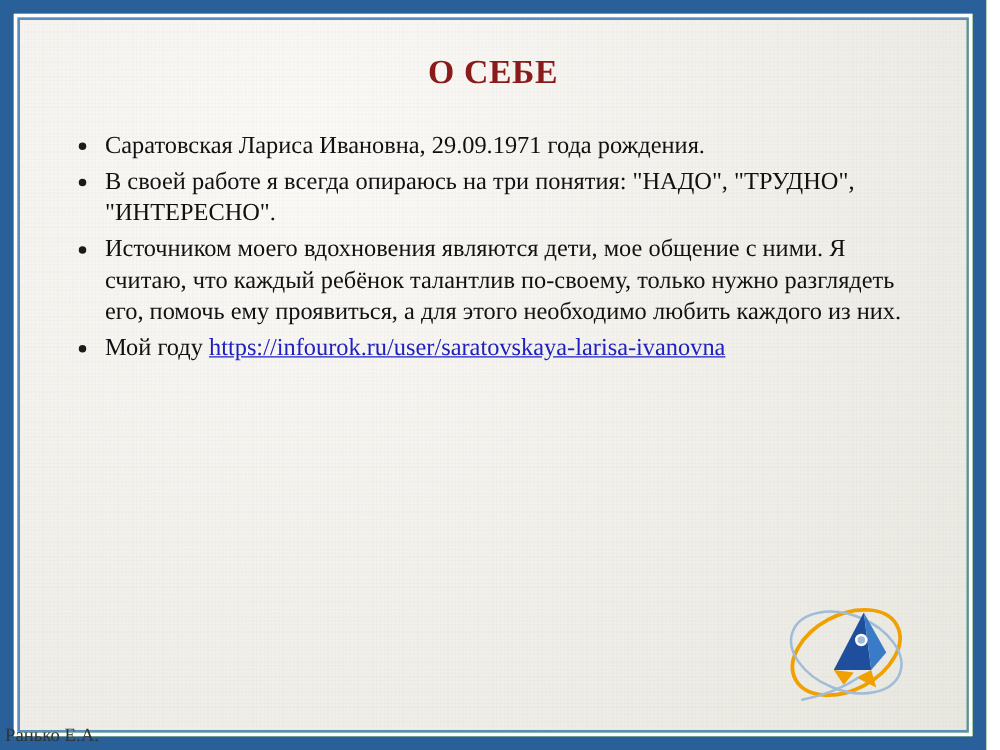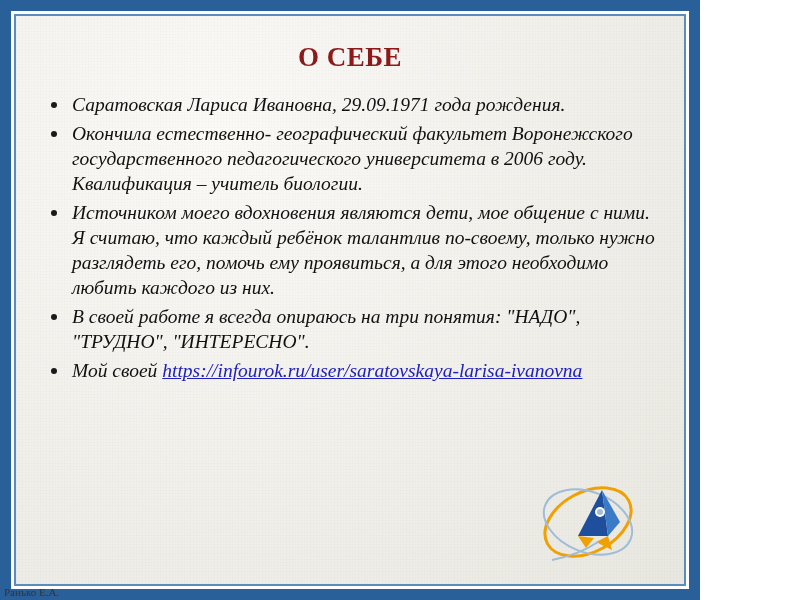--- a/index.html
+++ b/index.html
@@ -10,21 +10,21 @@
     width: 800px;
     height: 600px;
     overflow: hidden;
     background: #ffffff;
     font-family: "Liberation Serif", serif;
   }
 
   
   .slide {
     position: relative;
-    width: 700px;
+    width: 789px;
     height: 600px;
     box-sizing: border-box;
     background: #84cc16;
     padding-left: 37px;
   }
 
   
   .frame-outer {
     position: absolute;
     left: 0;
@@ -86,23 +86,22 @@
 
   
   .body {
     position: absolute;
     left: 22px;
     right: 24px;
     top: 72px;
   }
   ul.bullets {
     list-style: none;
-    margin: 4px;
+    margin: 16px;
     padding: 0;
-    font-style: italic;
   }
   ul.bullets > li {
     position: relative;
     padding-left: 30px;
     margin: 0 0 4px 0;
     font-family: "Liberation Serif", serif;
     font-size: 19.5px;
     line-height: 25px;
     color: #111111;
     text-align: left;
@@ -131,21 +130,21 @@
     width: 150px;
     height: 110px;
   }
 
   
   .credit {
     position: absolute;
     left: 4px;
     bottom: 2px;
     font-family: "Liberation Serif", serif;
-    font-size: 11px;
+    font-size: 15px;
     color: #333333;
   }
 </style>
 </head>
 <body>
 
 <div class="slide">
 
   <div class="frame-outer"></div>
   <div class="frame-mid"></div>
@@ -154,30 +153,27 @@
   <div class="canvas">
 
     <div class="title">О СЕБЕ</div>
 
     <div class="body">
       <ul class="bullets">
         <li>
           <span>Саратовская Лариса Ивановна, 29.09.1971 года рождения.</span>
         </li>
         <li>
-          <span>Окончила естественно- географический факультет Воронежского государственного педагогического университета  в 2006 году.  Квалификация – учитель биологии.</span>
+          <span> В своей работе я всегда опираюсь на три понятия: "НАДО", "ТРУДНО", "ИНТЕРЕСНО".</span>
         </li>
         <li>
           <span>Источником моего вдохновения являются дети, мое общение с ними. Я  считаю, что каждый ребёнок талантлив по-своему, только нужно разглядеть его, помочь ему проявиться, а для этого необходимо любить каждого из них.</span>
         </li>
         <li>
-          <span> В своей работе я всегда опираюсь на три понятия: "НАДО", "ТРУДНО", "ИНТЕРЕСНО".</span>
-        </li>
-        <li>
-          <span>Мой своей </span><a class="lnk" href="#">https://infourok.ru/user/saratovskaya-larisa-ivanovna</a>
+          <span>Мой году </span><a class="lnk" href="#">https://infourok.ru/user/saratovskaya-larisa-ivanovna</a>
         </li>
       </ul>
     </div>
 
     <svg class="logo" viewBox="0 0 150 110">
       <ellipse cx="72" cy="58" rx="46" ry="30" fill="none" stroke="#f0a000" stroke-width="3" transform="rotate(-28 72 58)"></ellipse>
       <ellipse cx="72" cy="58" rx="46" ry="30" fill="none" stroke="#9fbcd8" stroke-width="2" transform="rotate(22 72 58)"></ellipse>
       <path d="M62 72 L86 26 L92 72 Z" fill="#1f4e9c"></path>
       <path d="M86 26 L104 58 L92 72 Z" fill="#3a7bc8"></path>
       <path d="M62 72 L70 84 L78 74 Z" fill="#f0a000"></path>

